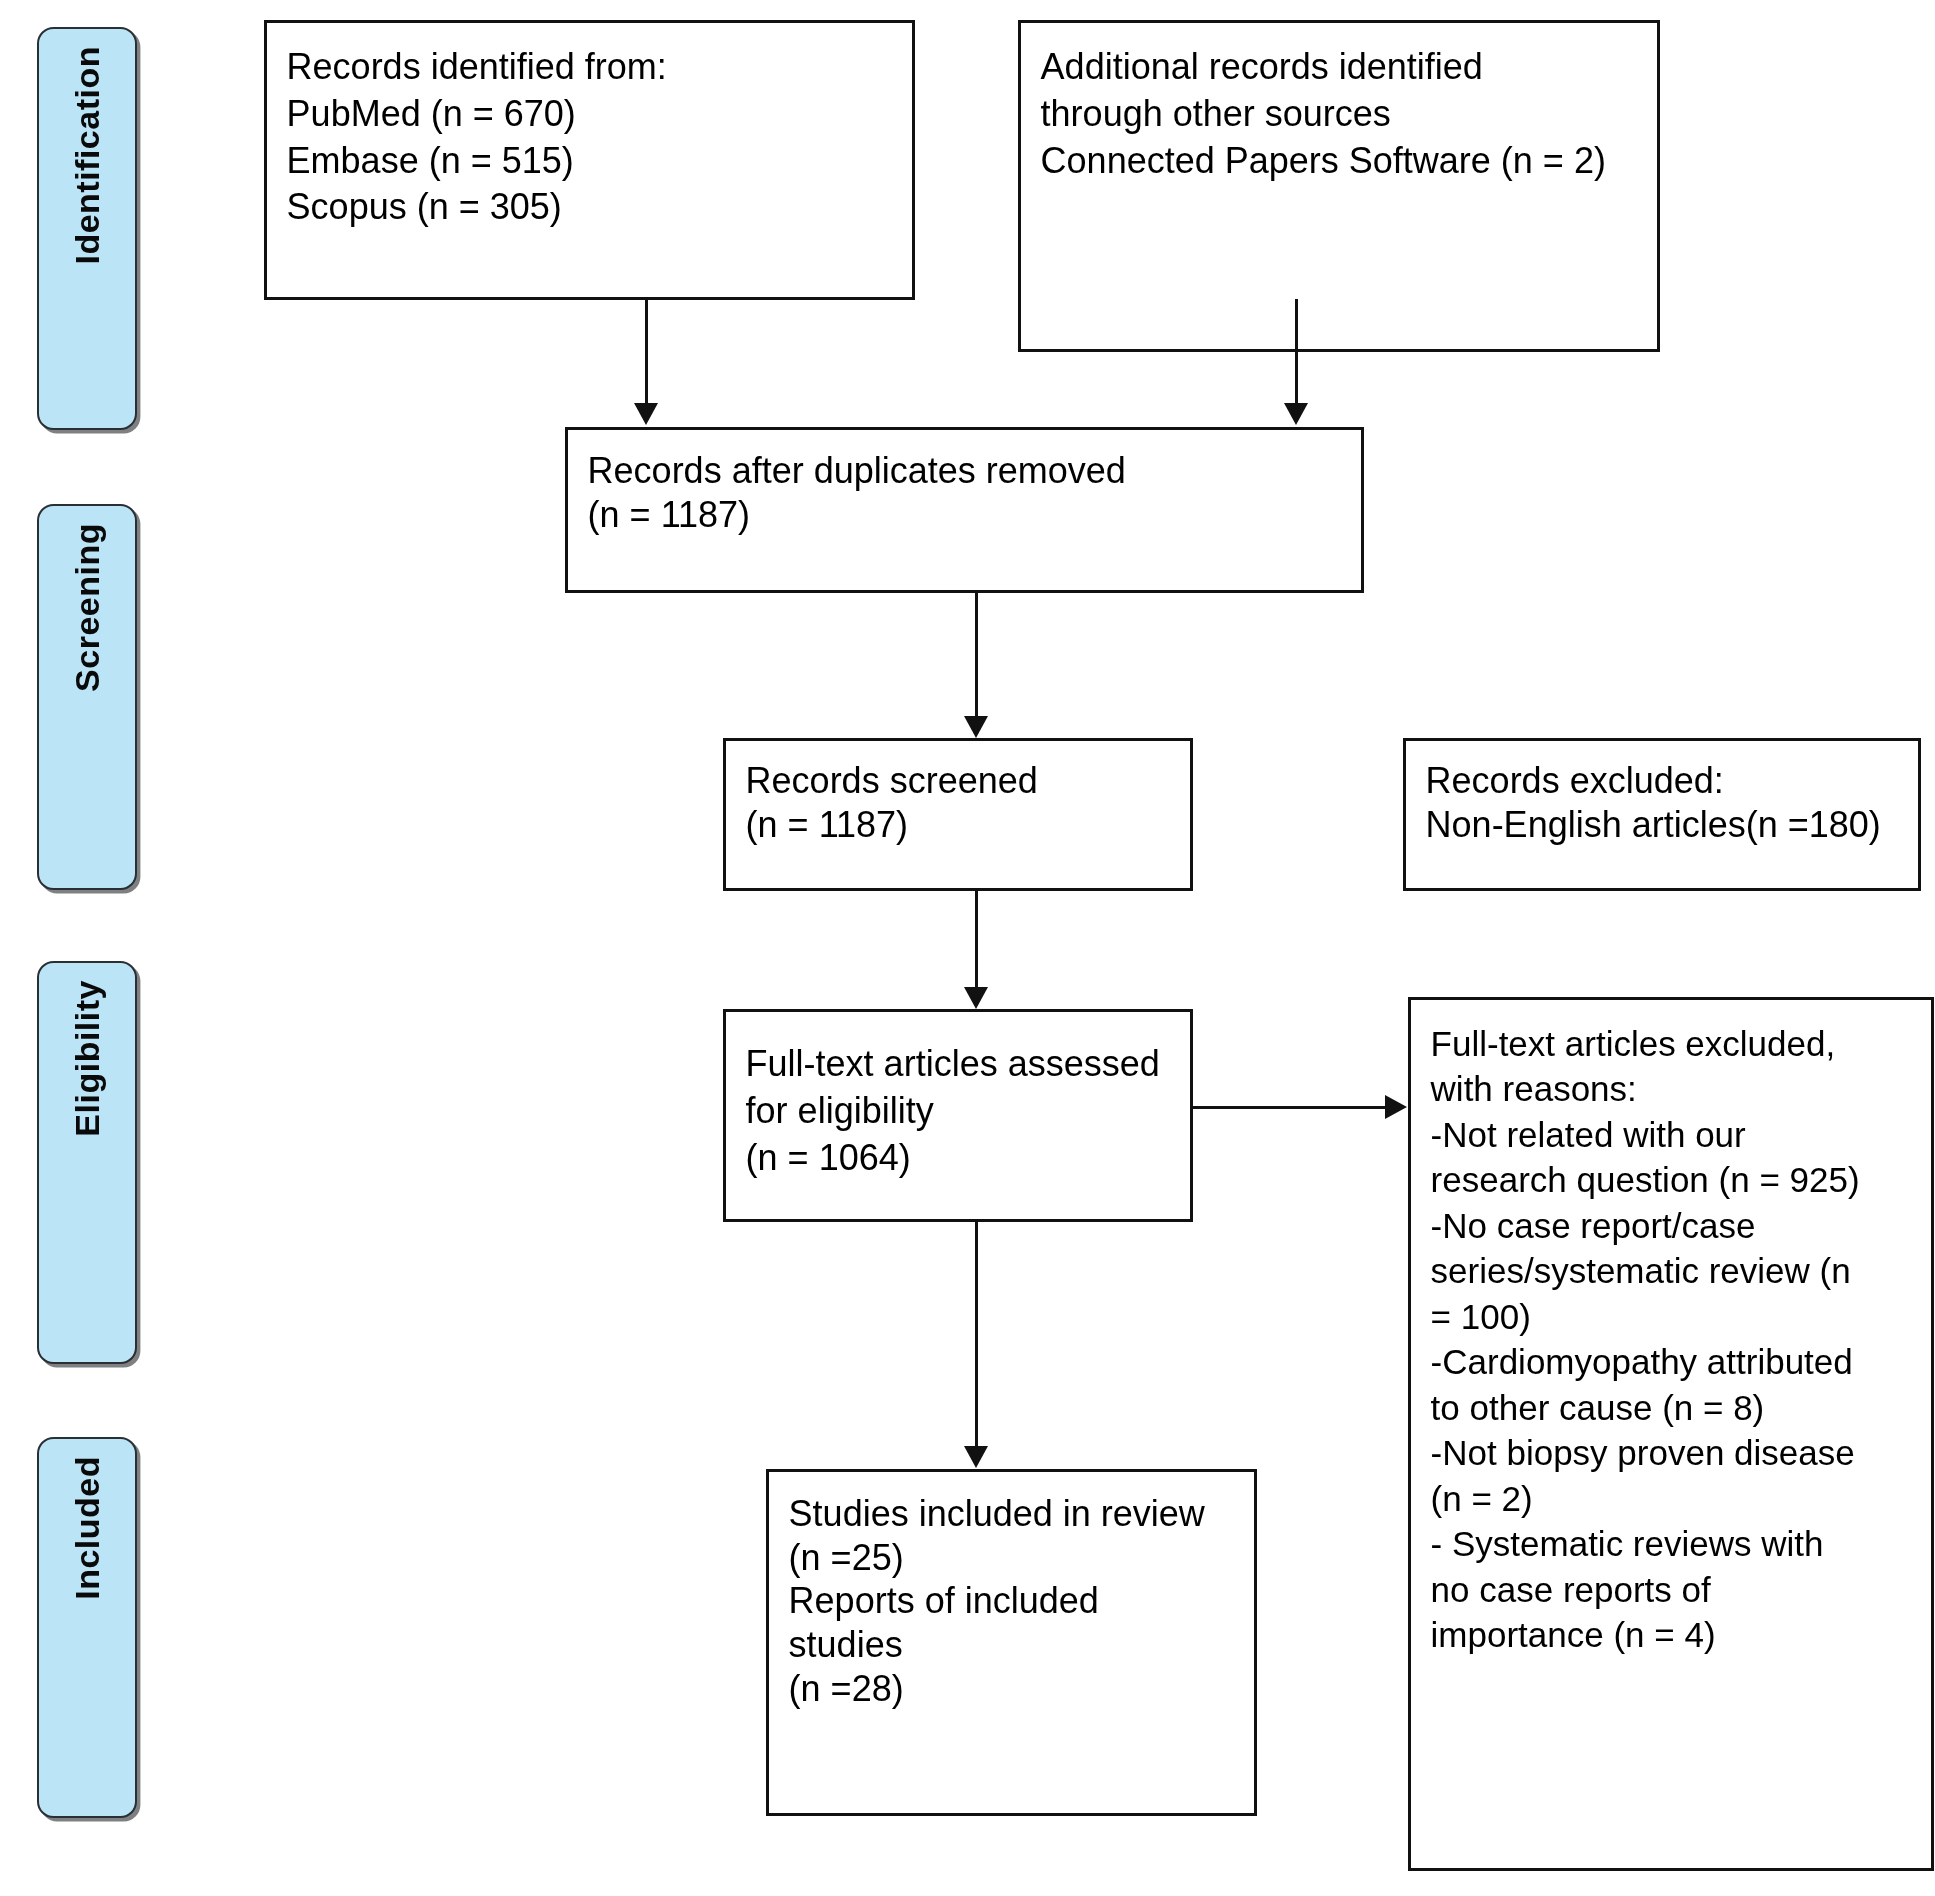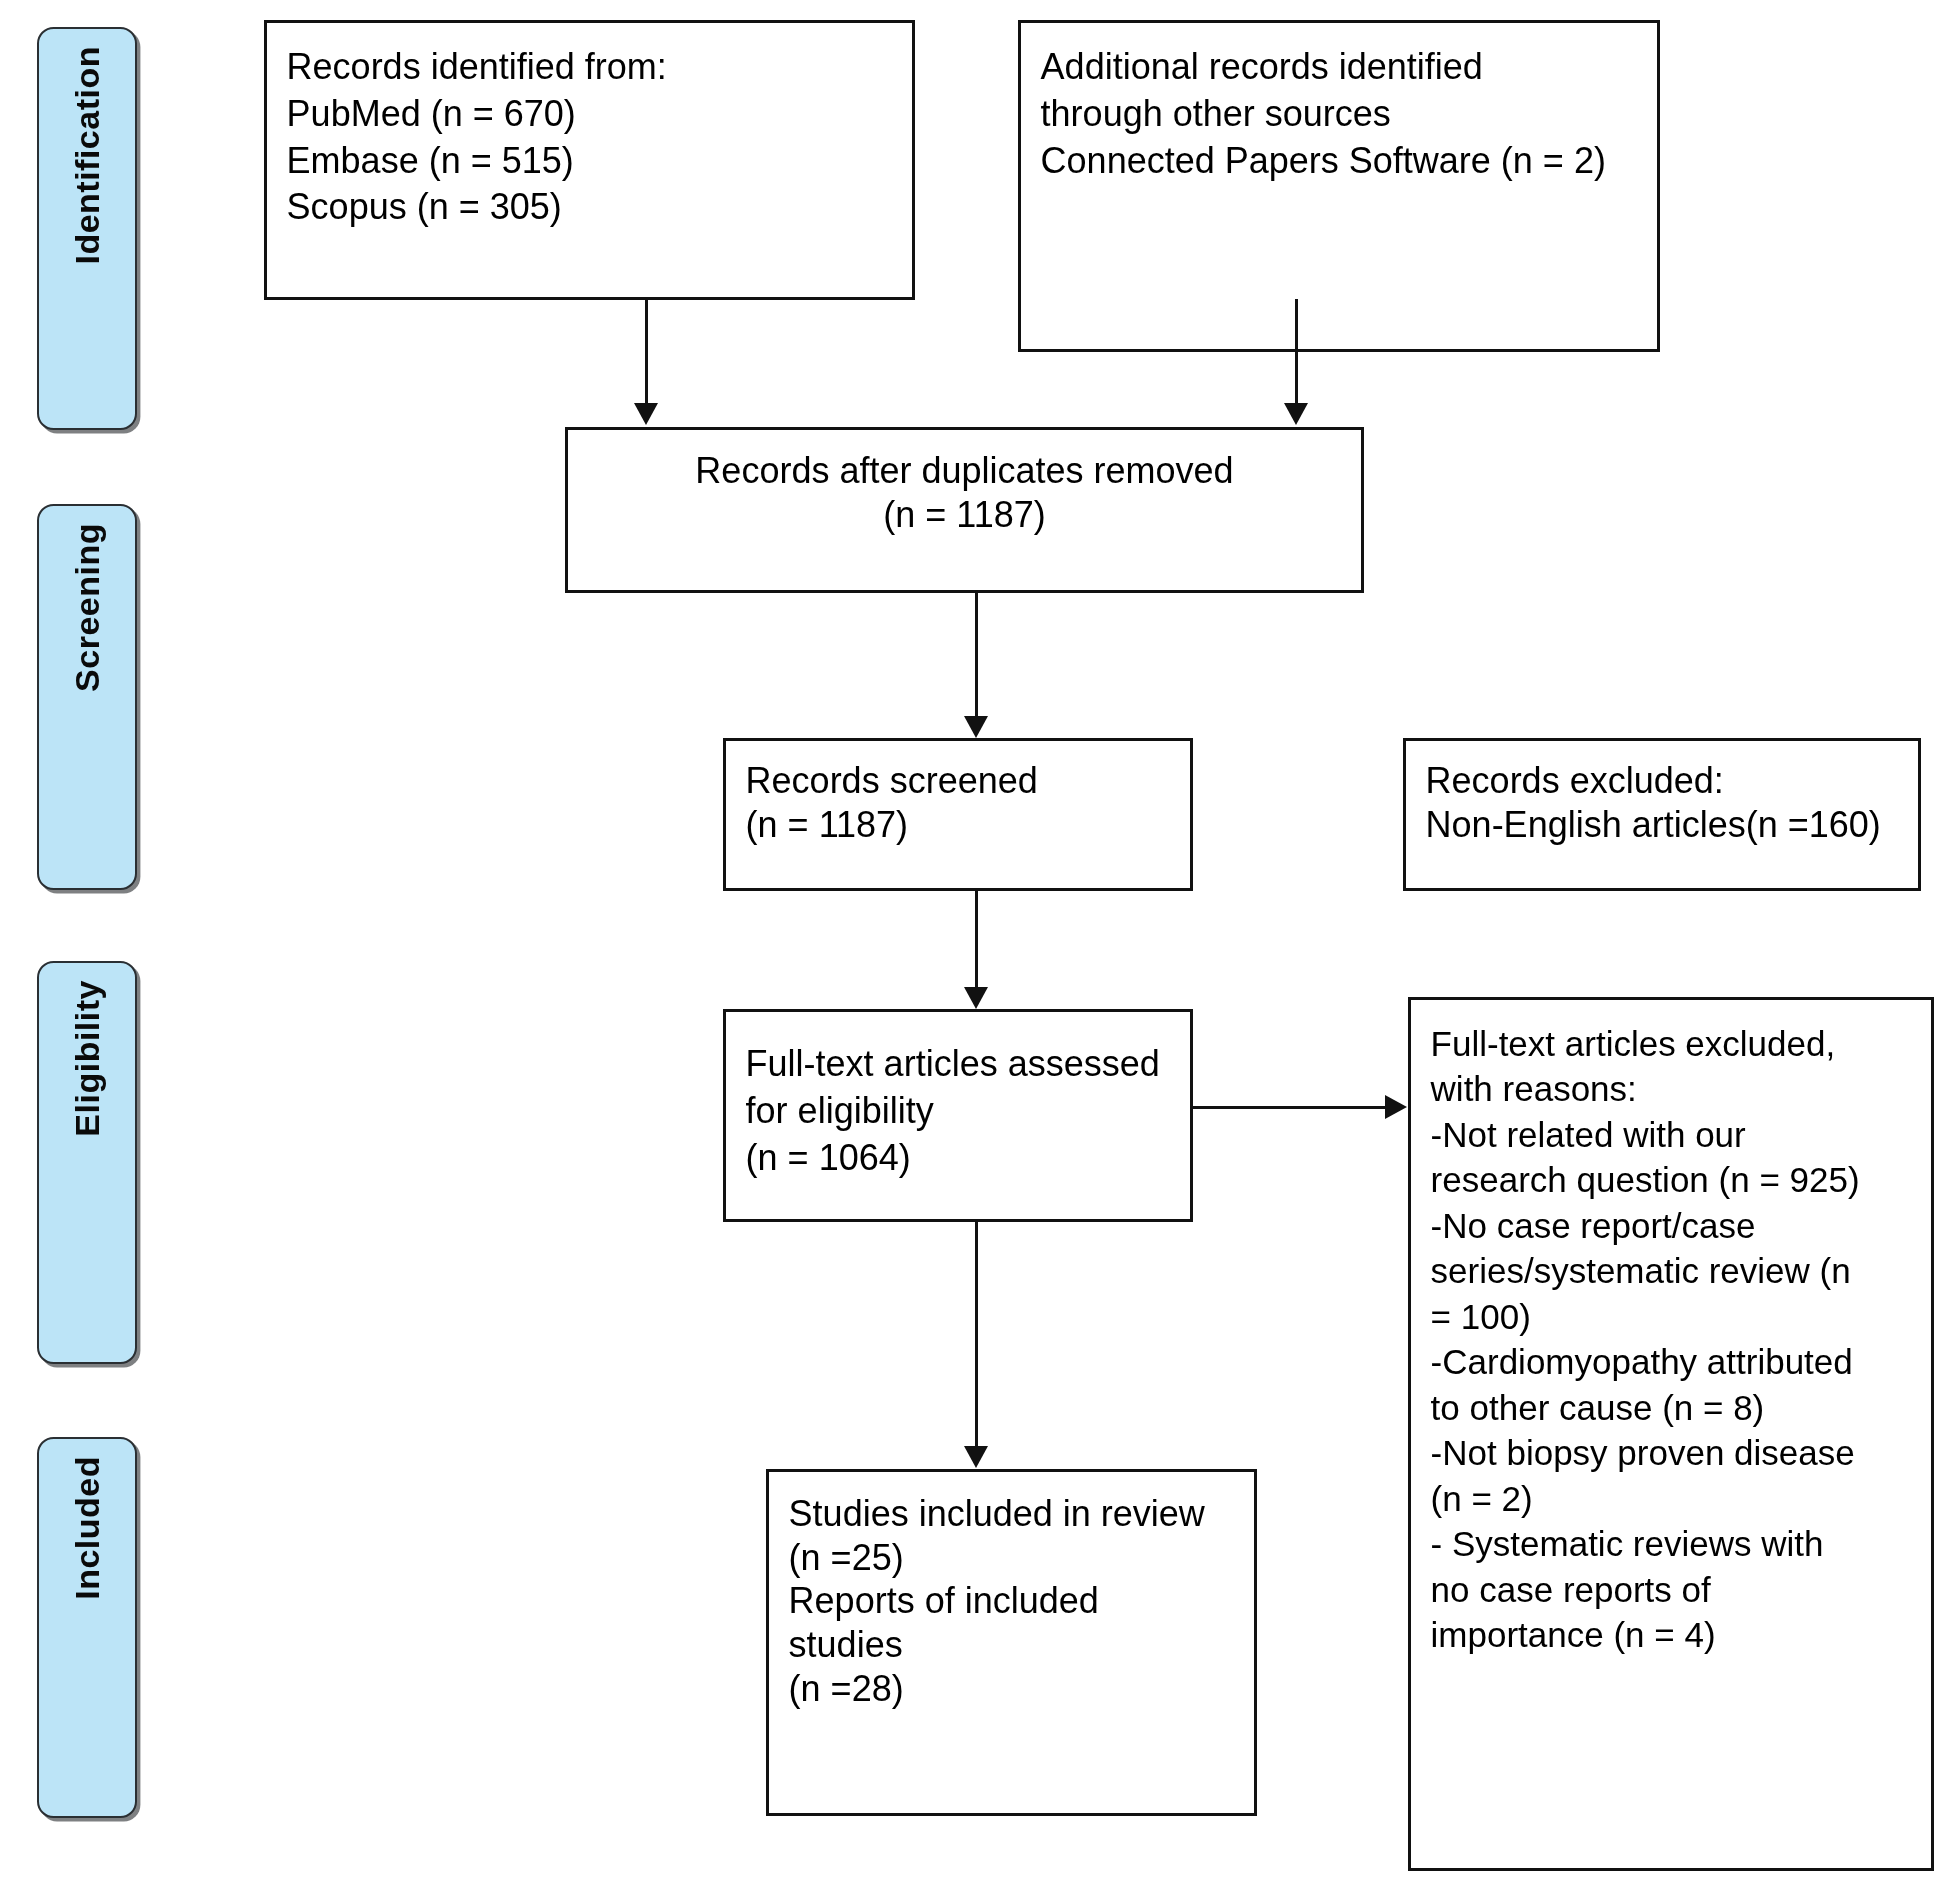--- a/index.html
+++ b/index.html
@@ -120,36 +120,36 @@
 through other sources
 Connected Papers Software (n = 2)</div>
   </div>
 
   <div class="vline" style="left:645px; top:299px; height:105px;"></div>
   <div class="arrow-down" style="left:634px; top:403px;"></div>
 
   <div class="vline" style="left:1295px; top:299px; height:105px;"></div>
   <div class="arrow-down" style="left:1284px; top:403px;"></div>
 
-  <div class="box tight" style="left:565px; top:427px; width:799px; height:166px; padding-top:18.6px;text-align:center;">
+  <div class="box tight" style="left:565px; top:427px; width:799px; height:166px; padding-top:18.6px;">
     <div class="txt">Records after duplicates removed
 (n =  1187)</div>
   </div>
 
   <div class="vline" style="left:975px; top:592px; height:125px;"></div>
   <div class="arrow-down" style="left:964px; top:716px;"></div>
 
   <div class="box tight" style="left:723px; top:738px; width:470px; height:153px; padding-top:17.6px;">
     <div class="txt">Records screened
 (n = 1187)</div>
   </div>
 
   <div class="box tight" style="left:1403px; top:738px; width:518px; height:153px; padding-top:17.6px;">
     <div class="txt">Records excluded:
-Non-English articles(n =160)</div>
+Non-English articles(n =180)</div>
   </div>
 
   <div class="vline" style="left:975px; top:891px; height:98px;"></div>
   <div class="arrow-down" style="left:964px; top:987px;"></div>
 
   <div class="box" style="left:723px; top:1009px; width:470px; height:213px; padding-top:29px;">
     <div class="txt">Full-text articles assessed
 for eligibility
 (n =  1064)</div>
   </div>

